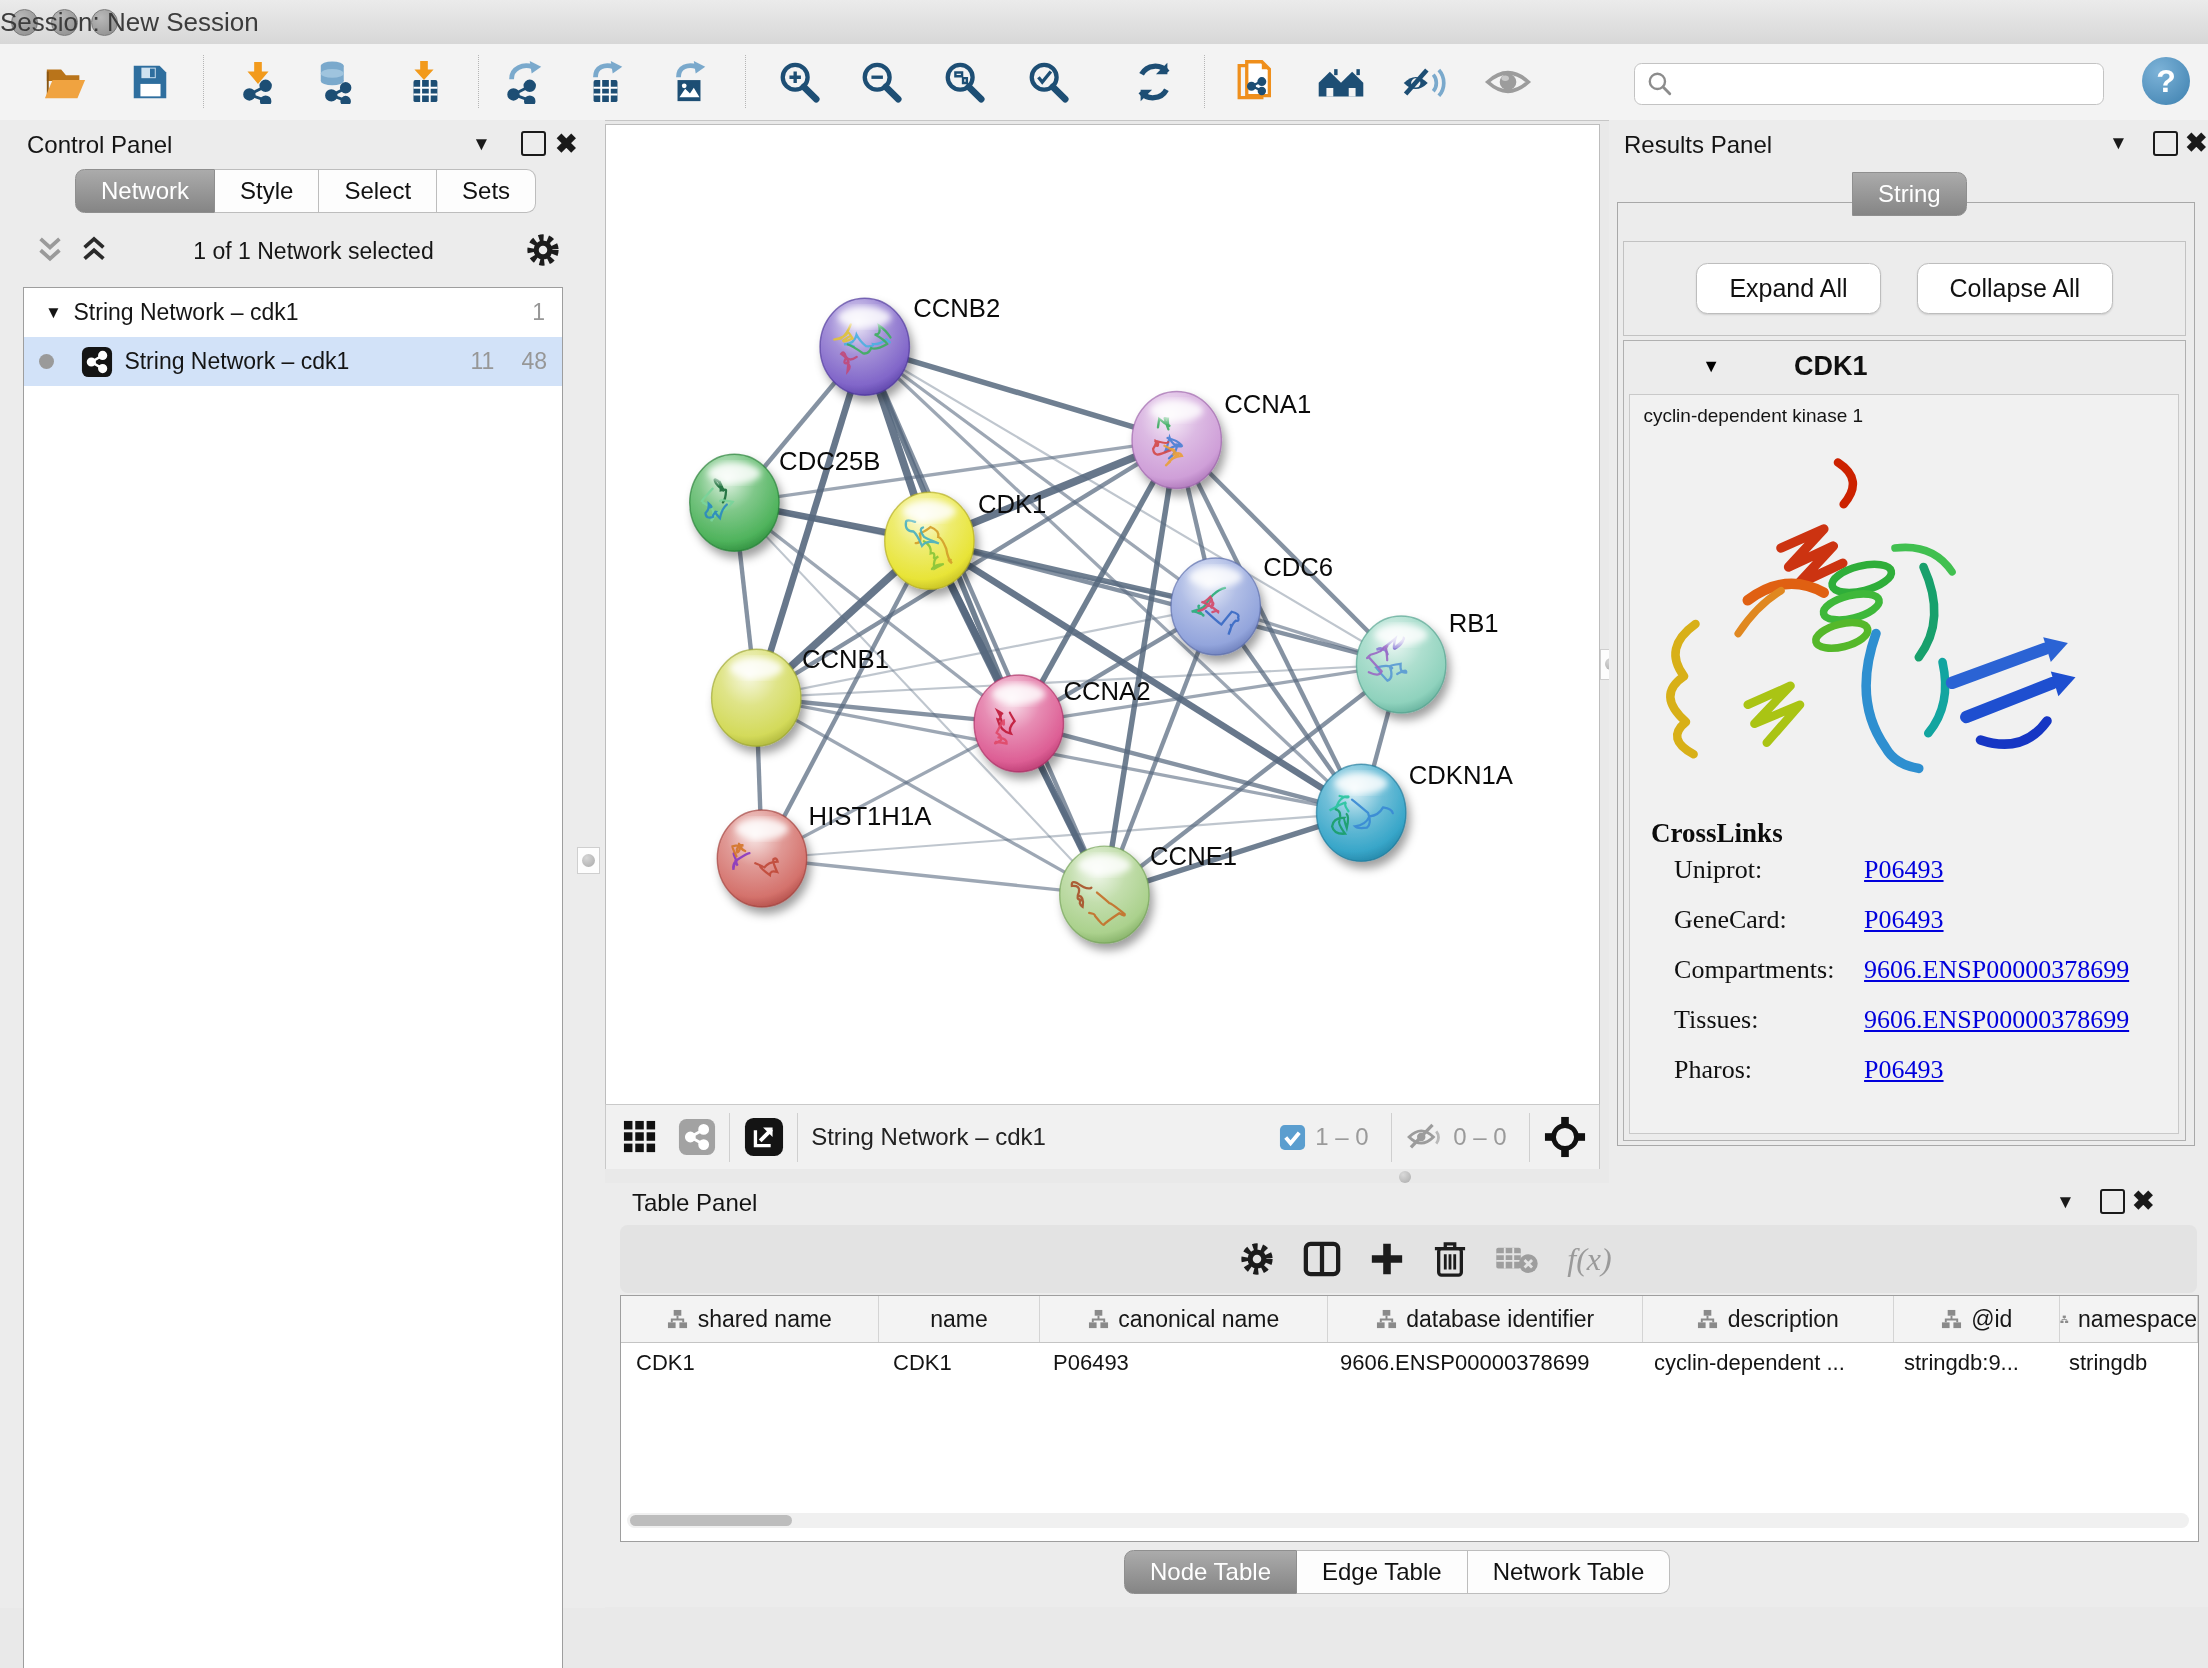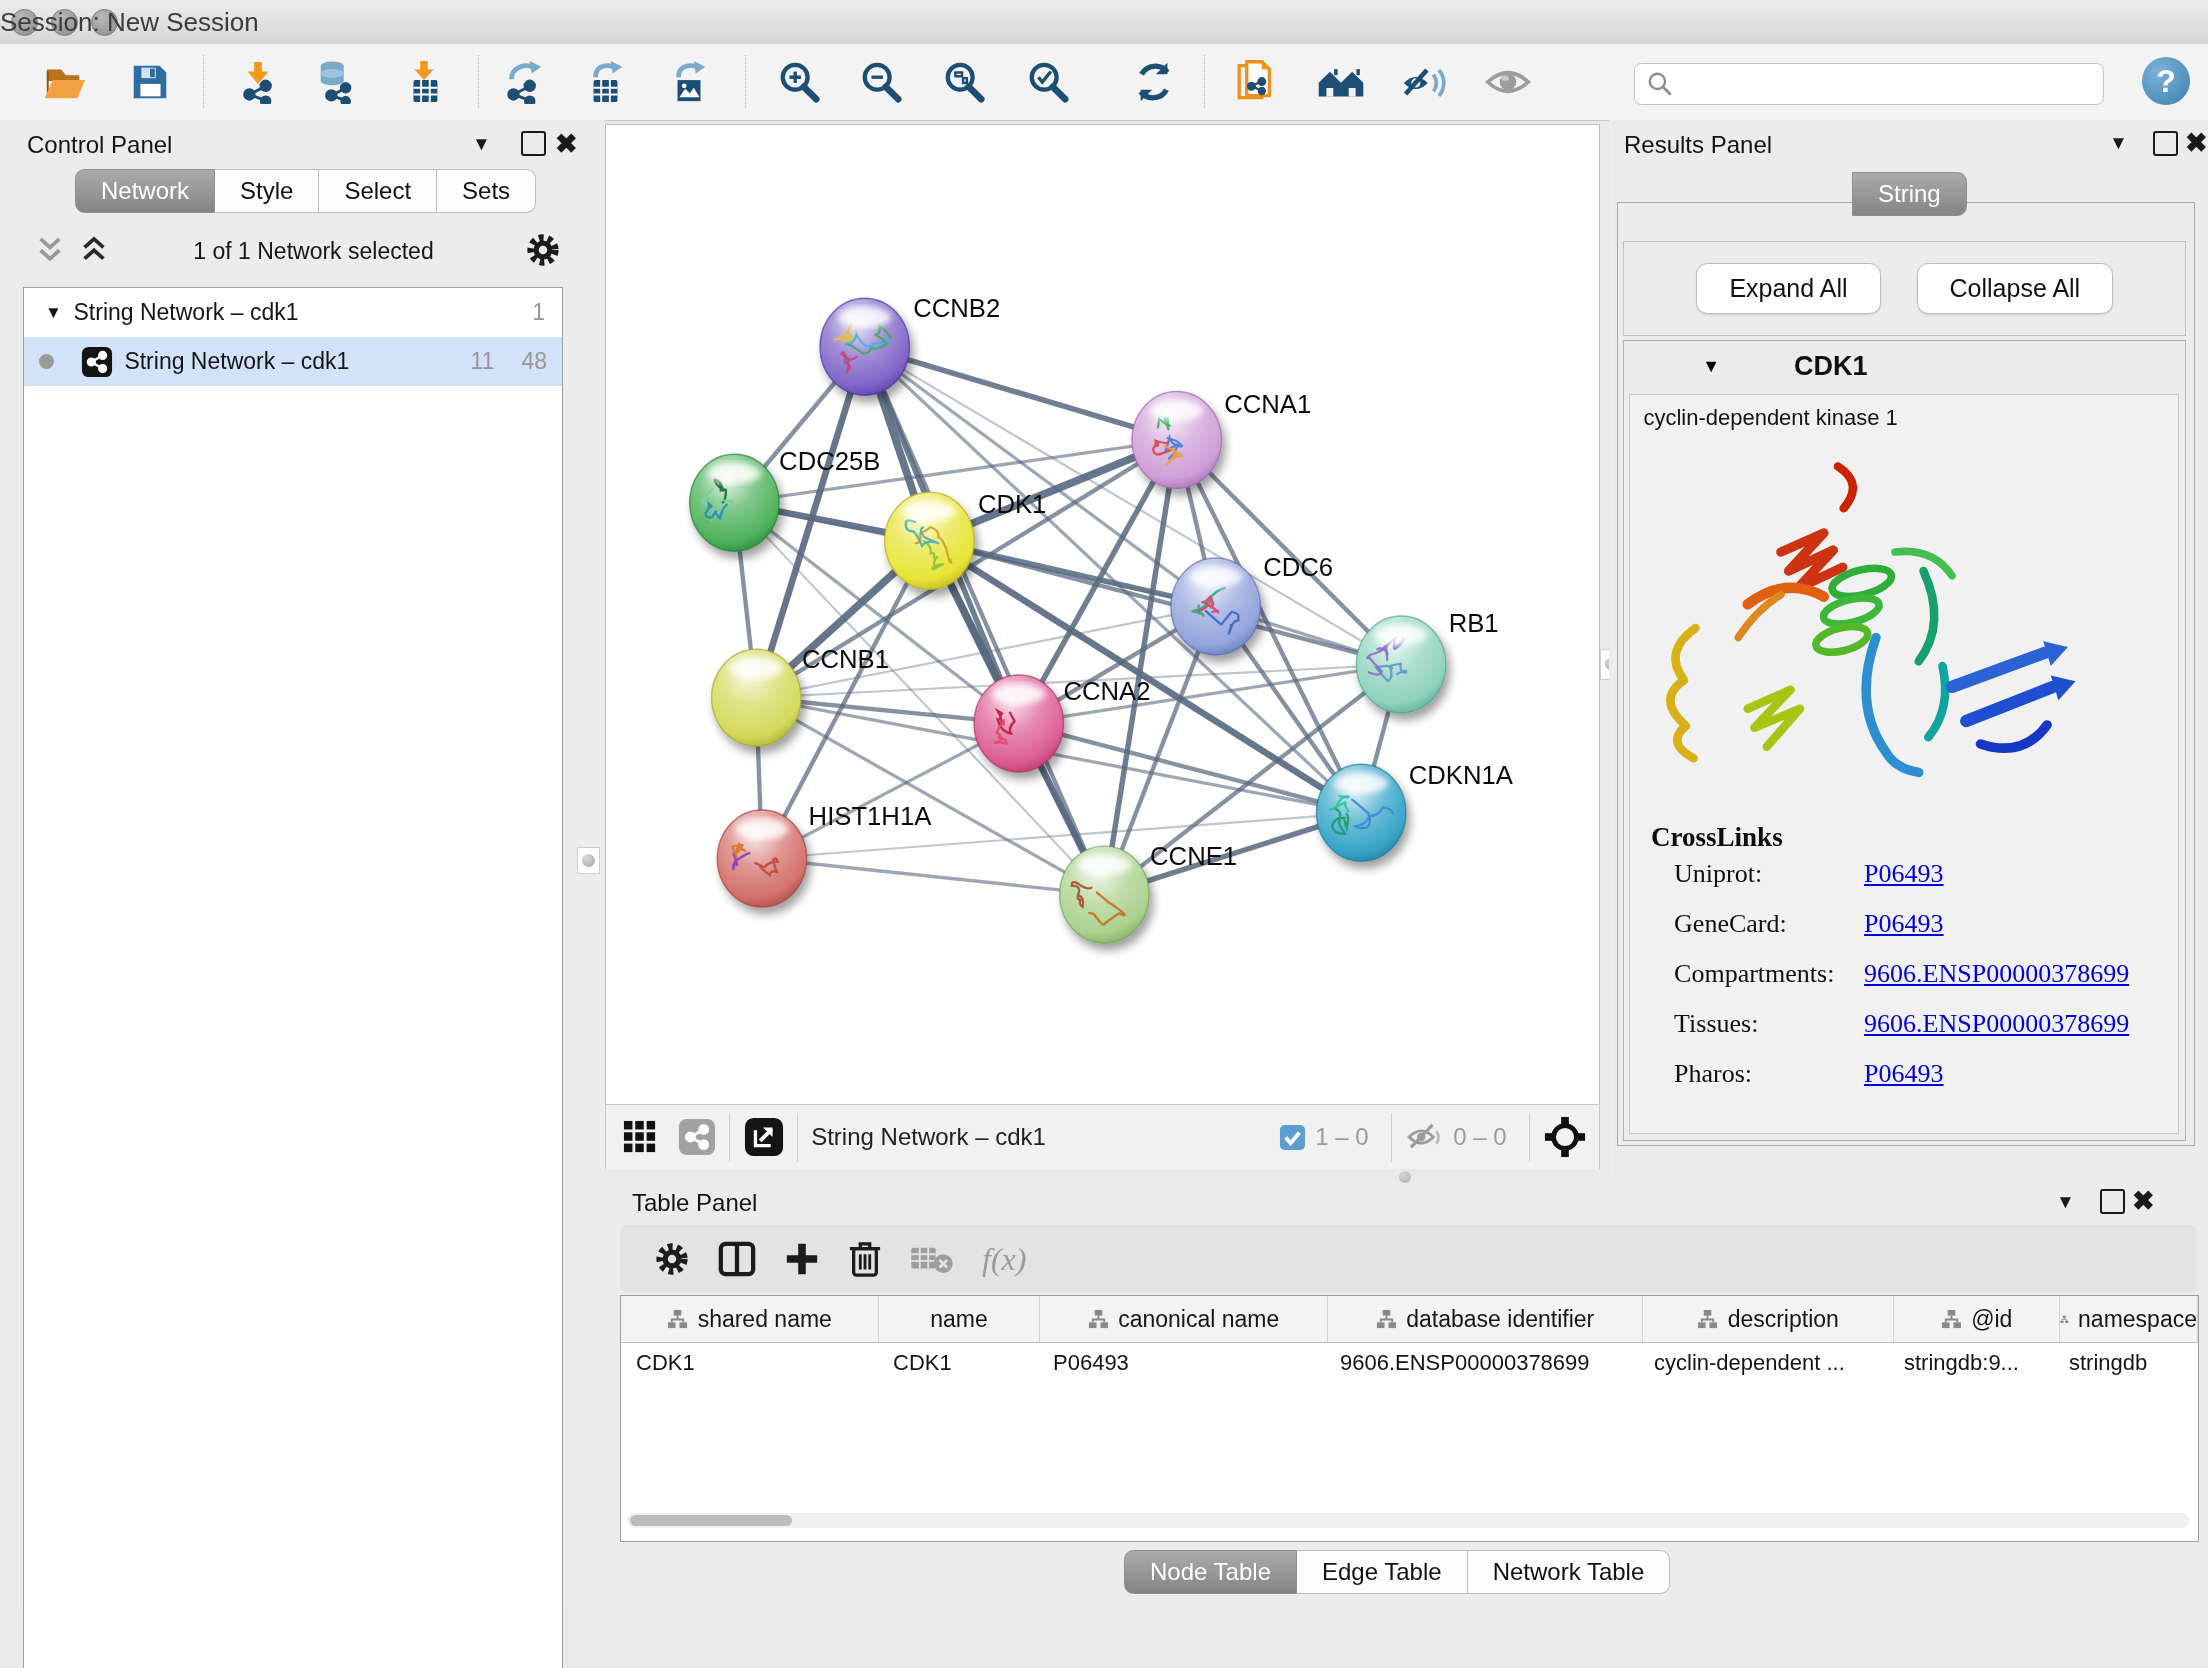--- a/index.html
+++ b/index.html
@@ -63,21 +63,21 @@
     font-size:25px;color:#111;display:flex;align-items:center;box-shadow:0 1px 1.9px rgba(0,0,0,.12);}
   #rp-section{left:5.7px;top:137px;width:561px;height:799px;border:1px solid #b0b0b0;}
   #rp-inner{left:4.8px;top:53px;width:548px;height:738px;background:#f1f1f1;border:1px solid #c9c9c9;}
   .xl-row{display:flex;font-family:"Liberation Serif",serif;font-size:26px;color:#101010;height:50px;align-items:flex-start;}
   .xl-row .lbl{width:190px;}
   .xl-row a{color:#0000dd;text-decoration:underline;}
 
   
   #table-panel{left:605px;top:1183px;width:1604px;height:424px;background:#ececec;}
   #tp-toolbar{left:15px;top:42px;width:1577px;height:68px;background:#e3e3e3;border-radius:7.6px;
-    display:flex;align-items:center;gap:28px;padding-left:34px;box-sizing:border-box;}
+    display:flex;align-items:center;gap:28px;padding-left:34px;box-sizing:border-box;justify-content:center;}
   #tp-table{left:15px;top:112px;width:1577px;height:245px;}
   #tp-head{display:flex;height:46px;background:#f3f3f3;border-bottom:1px solid #c4c4c4;}
   .th{display:flex;align-items:center;justify-content:center;gap:9.5px;font-size:23px;color:#161616;
     border-right:1px solid #d4d4d4;overflow:hidden;white-space:nowrap;}
   .tr{display:flex;height:40px;}
   .td{display:flex;align-items:center;font-size:22px;color:#141414;padding-left:15px;box-sizing:border-box;
     overflow:hidden;white-space:nowrap;}
   .c0{width:257px}.c1{width:160px}.c2{width:287px}.c3{width:314px}.c4{width:250px}.c5{width:165px}.c6{flex:1}
   #tp-scroll{left:5.7px;top:217px;width:1562px;height:15px;background:#f0f0f0;border-radius:7.6px;position:absolute;}
   #tp-thumb{left:3.8px;top:1.9px;width:162px;height:11.4px;background:#bdbdbd;border-radius:5.7px;}
@@ -654,21 +654,21 @@
         <div class="rbtn">Expand All</div>
         <div class="rbtn">Collapse All</div>
       </div>
 
       <div id="rp-section" class="abs">
         <div class="abs" style="left:0;top:0;width:100%;height:51px;display:flex;align-items:center">
           <span style="margin-left:78px;font-size:18px">▼</span>
           <span style="margin-left:74px;font-size:27px;font-weight:bold;color:#101010">CDK1</span>
         </div>
         <div id="rp-inner" class="abs">
-          <div style="padding:9.5px 0 0 13.3px;font-size:22px;color:#141414">cyclin-dependent kinase 1</div>
+          <div style="padding:9.5px 0 0 13.3px;font-size:19px;color:#141414">cyclin-dependent kinase 1</div>
 
           <svg width="533" height="380" viewBox="0 0 560 400" style="margin:7.6px auto 0 7.6px">
             <g fill="none" stroke-linecap="round" stroke-linejoin="round">
               <path d="M210 30q28 18 6 44" stroke="#cc2200" stroke-width="9"></path>
               <path d="M150 120L195 100 158 140 205 118 168 158 215 136" stroke="#cc3311" stroke-width="10"></path>
               <path d="M115 175q40-30 80-8" stroke="#e06012" stroke-width="11"></path>
               <path d="M150 165q-25 15-45 45" stroke="#e08820" stroke-width="8"></path>
               <path d="M60 200q-35 25-12 55-30 20 2 48-22 18 8 34" stroke="#d8b018" stroke-width="9"></path>
               <path d="M115 285L160 265 122 305 170 285 135 325" stroke="#aac414" stroke-width="9"></path>
               <ellipse cx="235" cy="152" rx="32" ry="13" stroke="#2fae3a" stroke-width="8" transform="rotate(-14 235 152)"></ellipse>

